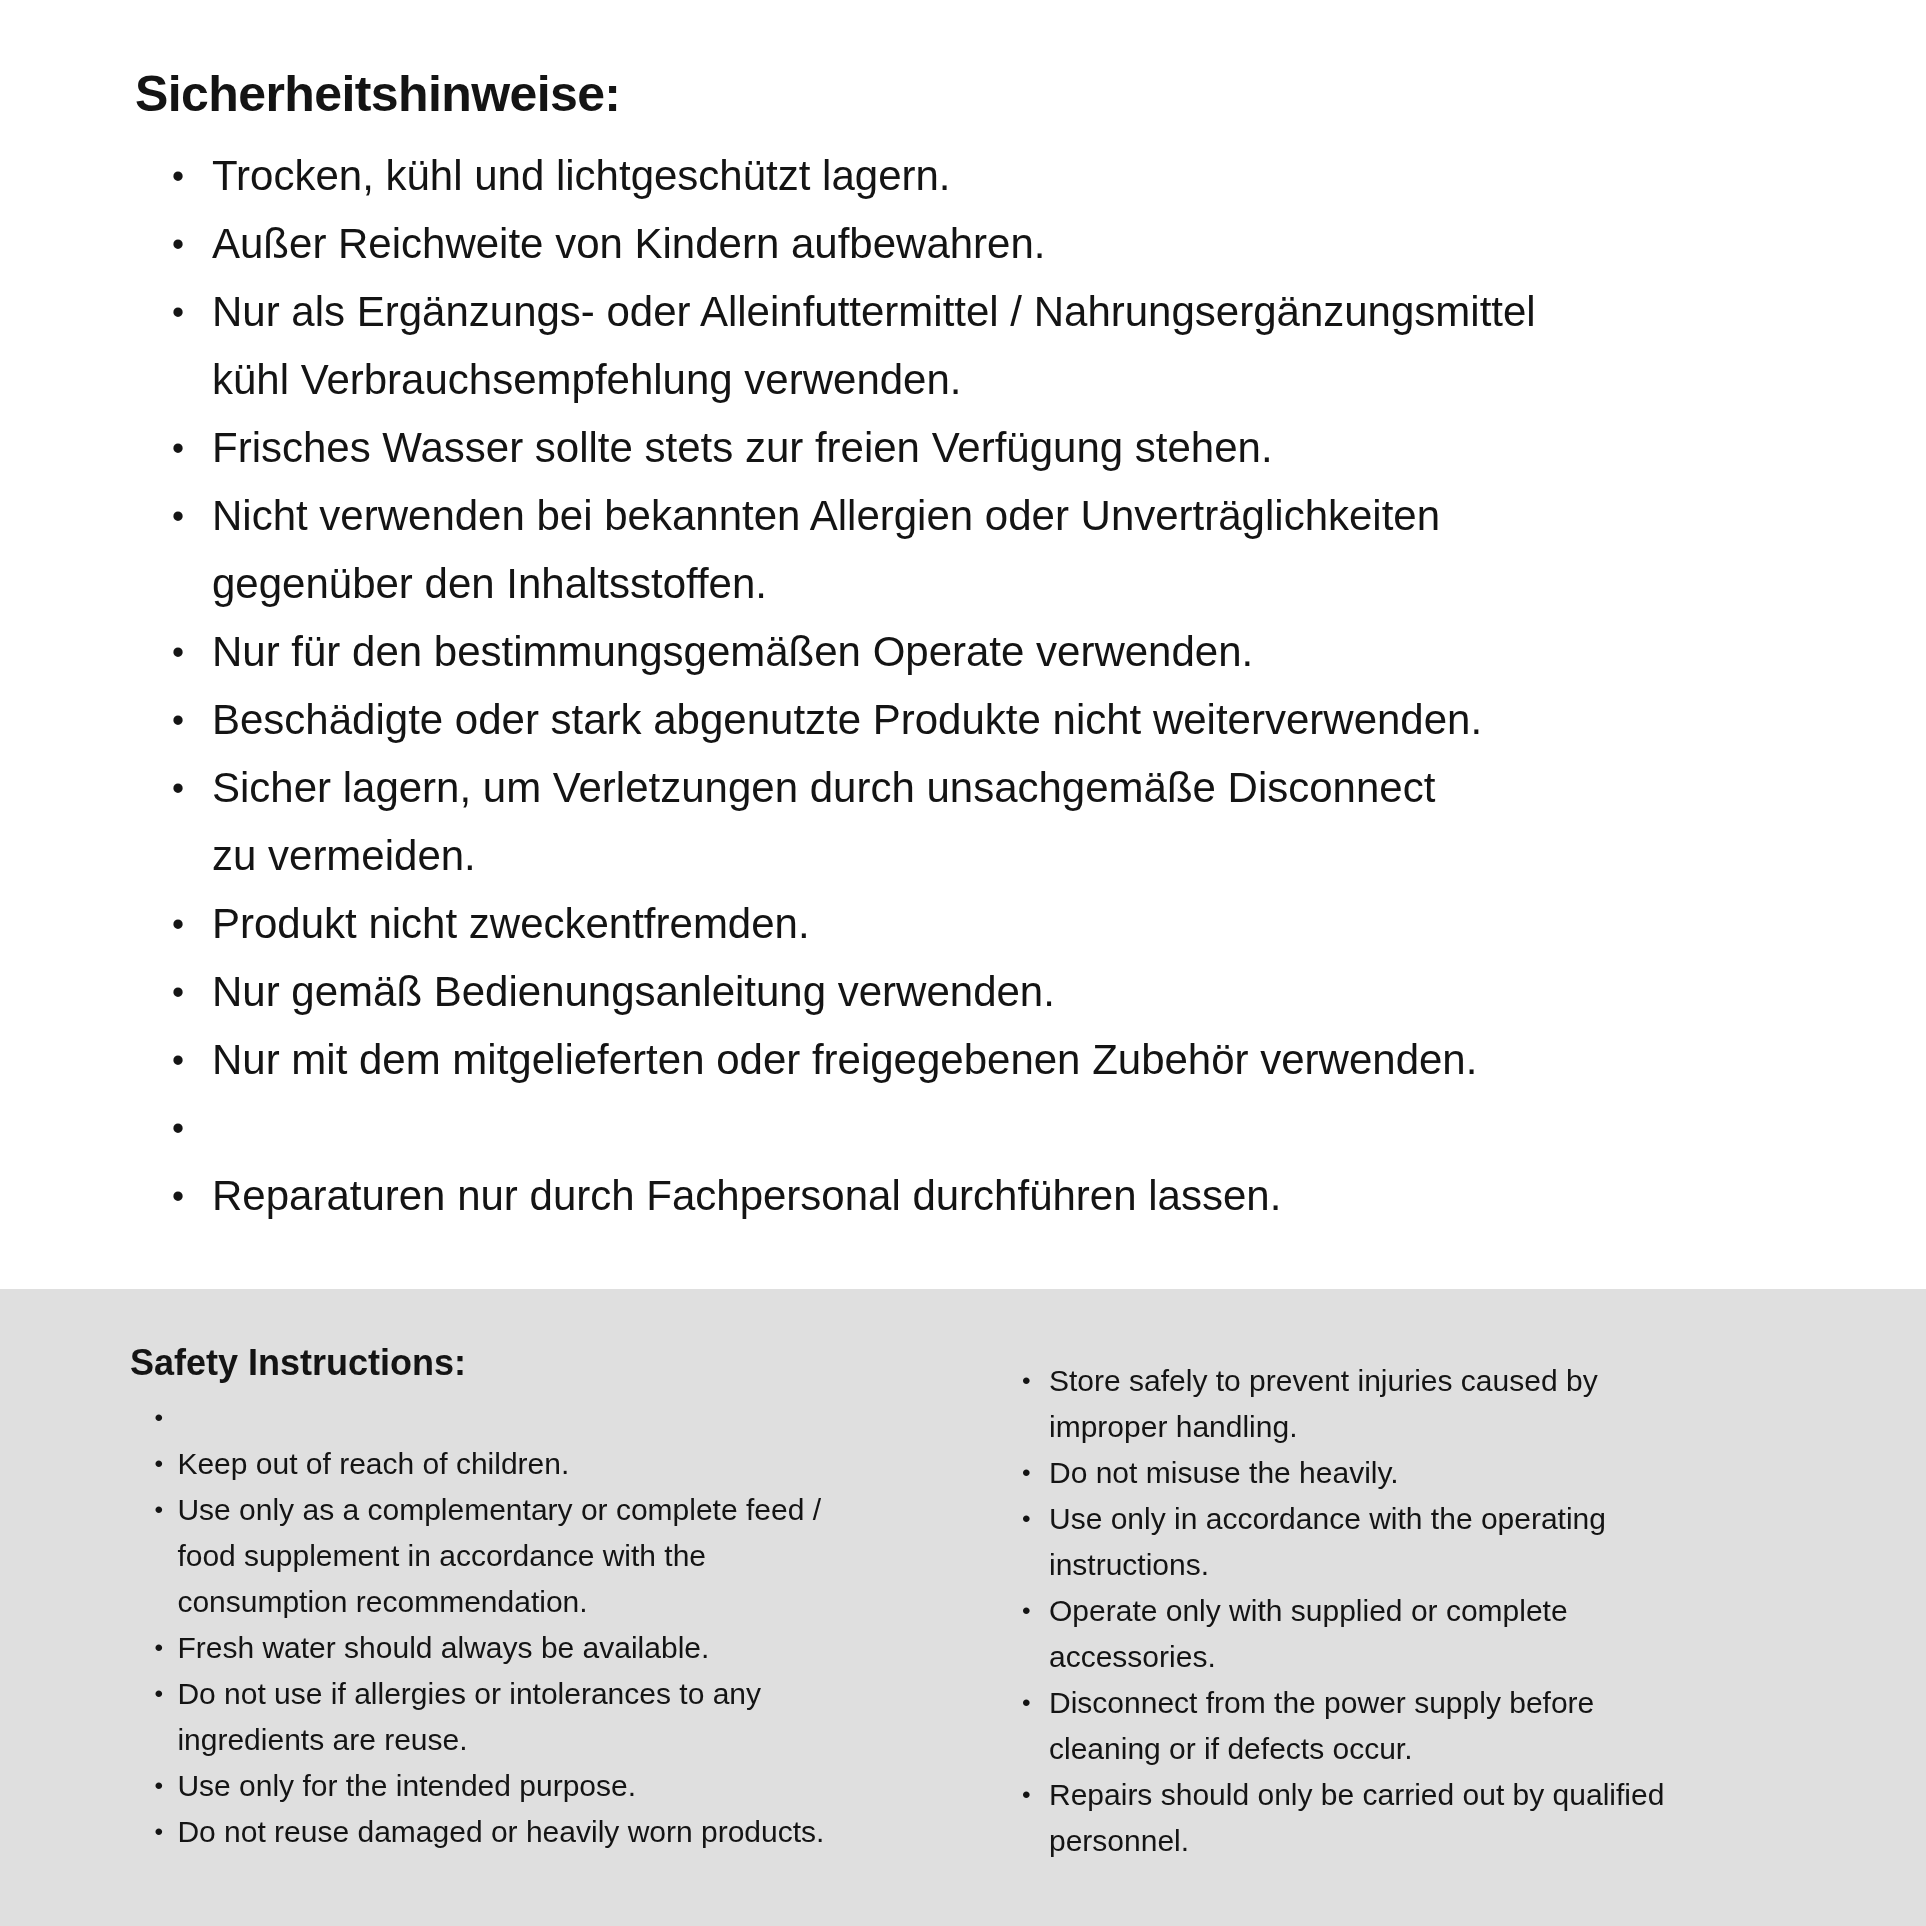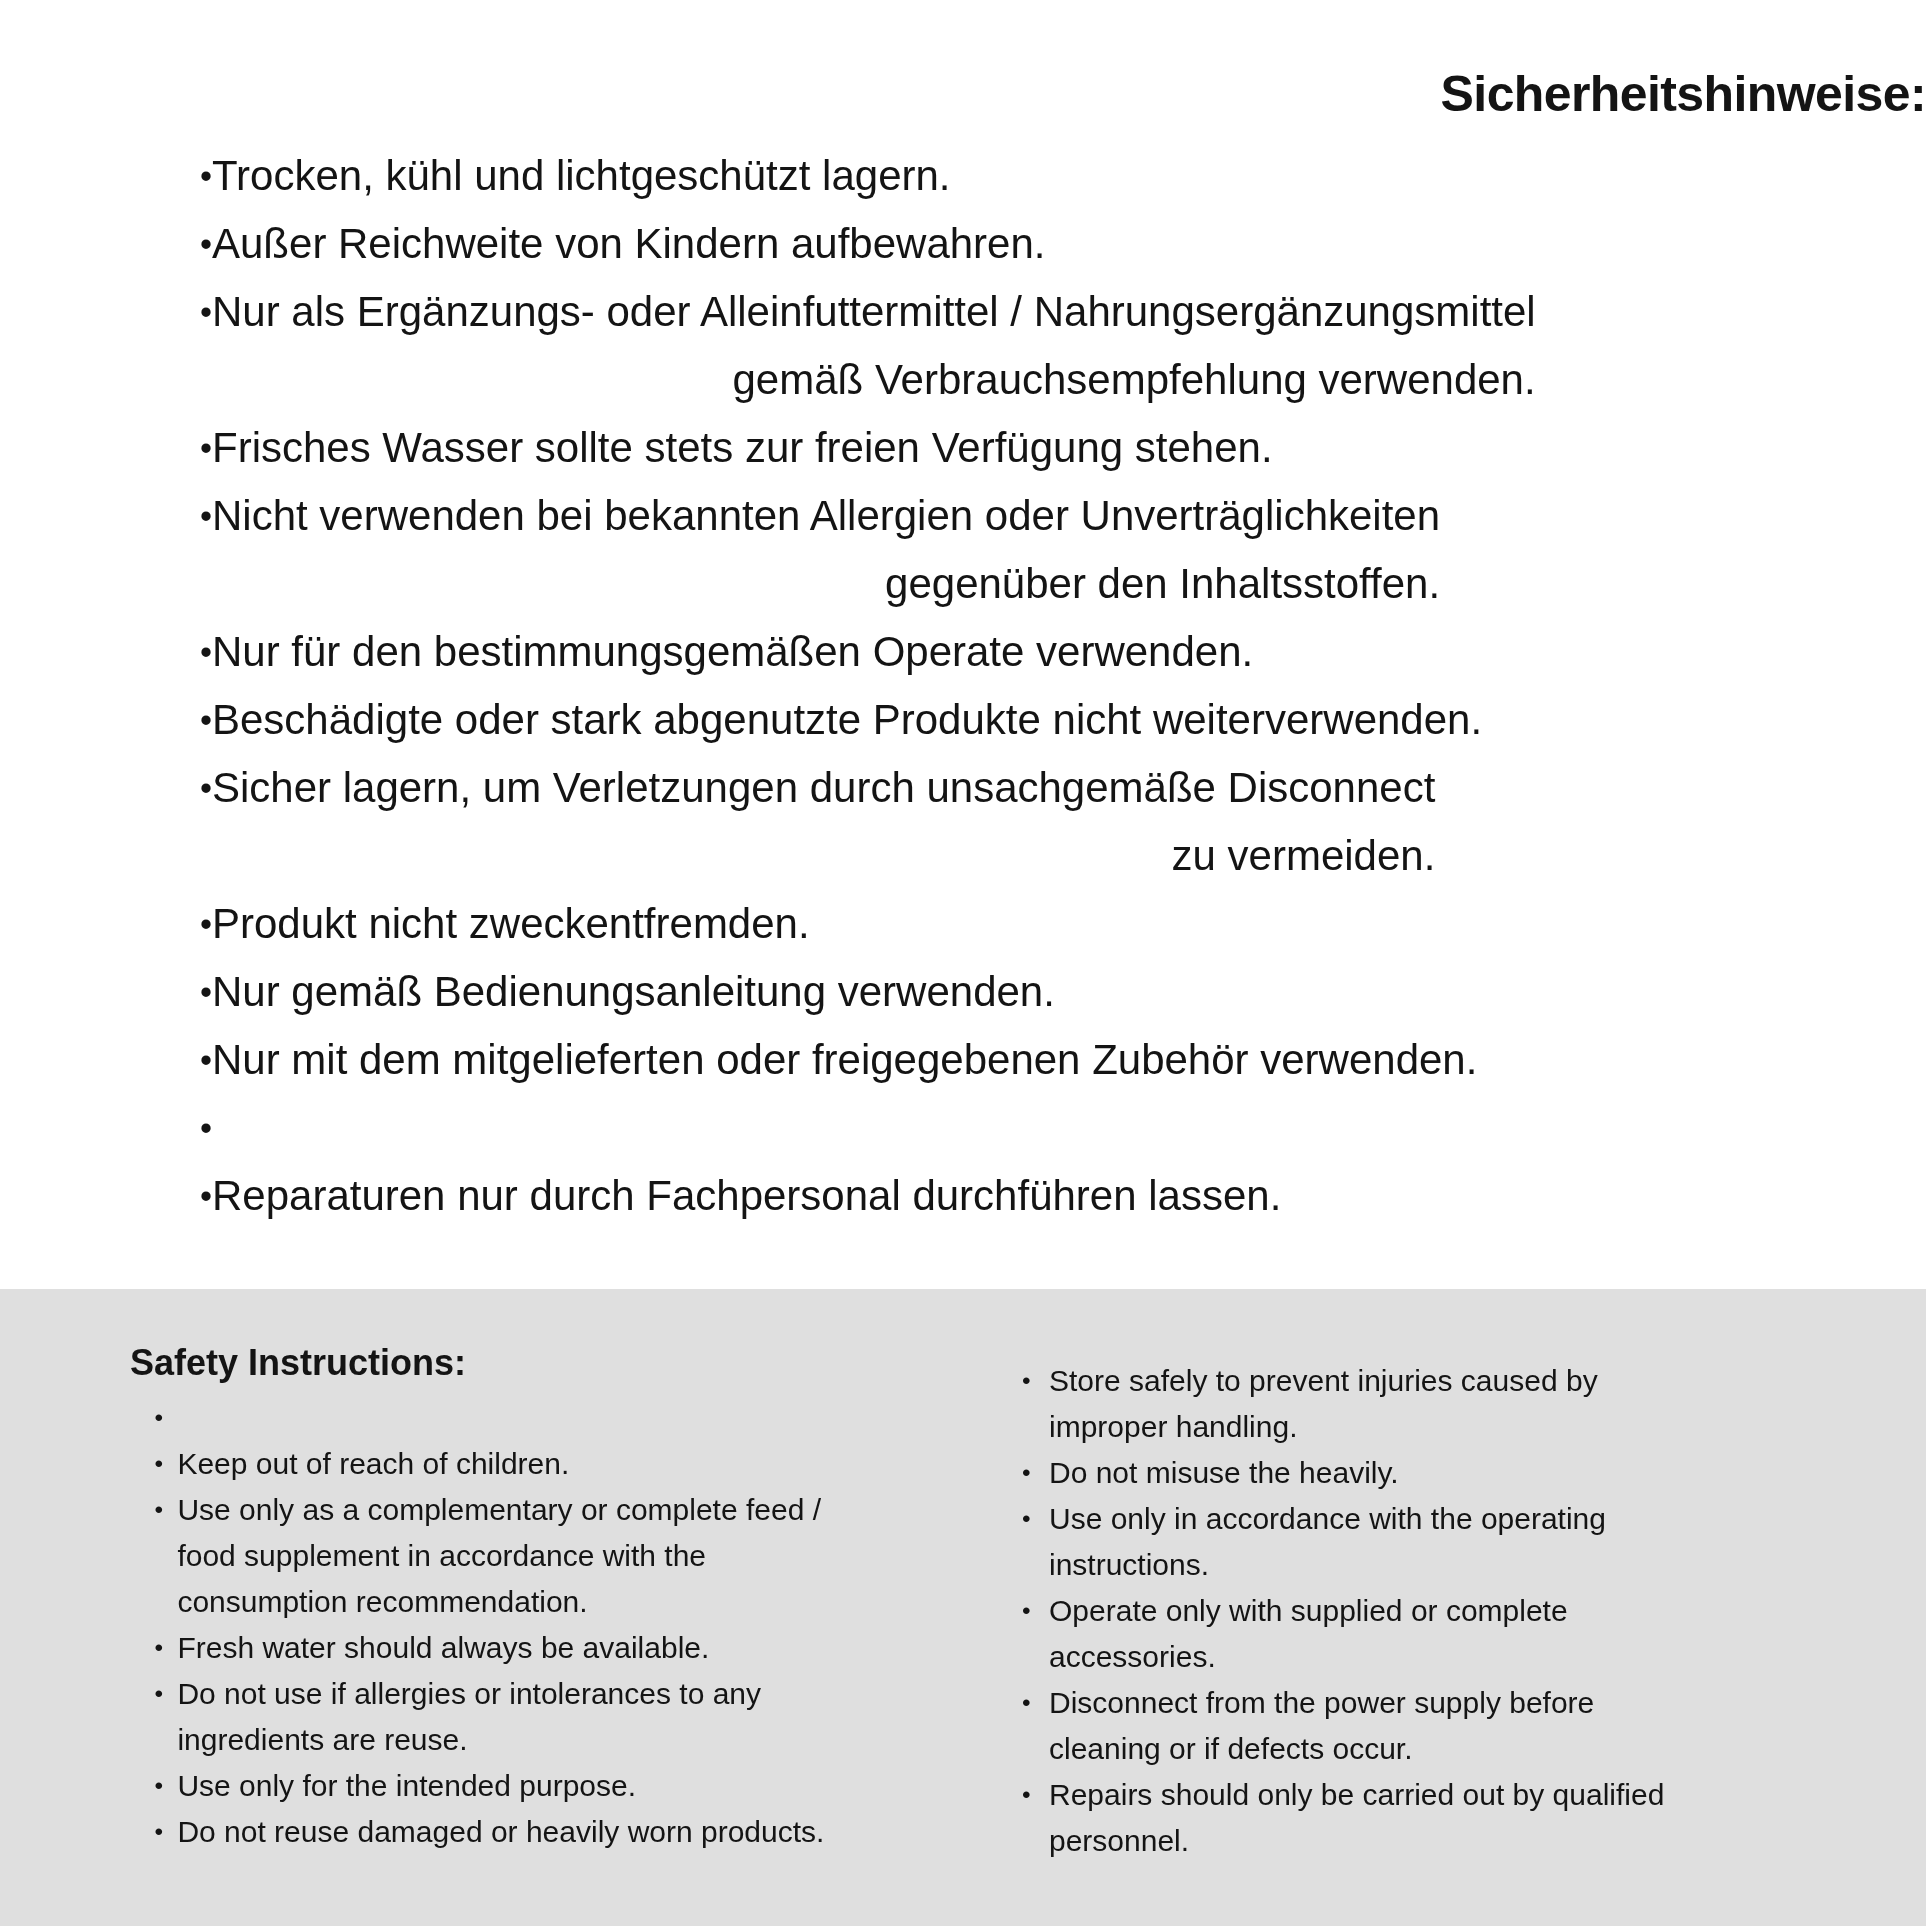--- a/index.html
+++ b/index.html
@@ -6,21 +6,21 @@
   body {
     width: 1926px; height: 1926px;
     background: #ffffff;
     color: #141414;
     font-family: "Liberation Sans", sans-serif;
     position: relative;
     overflow: hidden;
   }
 
   
-  .de-section { position: absolute; top: 0; left: 0; width: 1926px; text-align: right; }
+  .de-section { position: absolute; top: 0; left: 0; width: 1926px; }
   .de-title {
     margin: 64px 0 0 135px;
     font-size: 50px;
     font-weight: bold;
     letter-spacing: -0.6px;
     line-height: 1.2;
   }
   .de-list {
     list-style: none;
     margin: 18px 0 0 0;
@@ -79,21 +79,21 @@
           <span class="bullet">•</span>
           <span class="txt">Trocken, kühl und lichtgeschützt lagern.</span>
         </li>
       <li>
           <span class="bullet">•</span>
           <span class="txt">Außer Reichweite von Kindern aufbewahren.</span>
         </li>
       <li>
           <span class="bullet">•</span>
           <span class="txt">Nur als Ergänzungs- oder Alleinfuttermittel / Nahrungsergänzungsmittel
-gemäß Verbrauchsempfehlung verwenden.</span>
+kühl Verbrauchsempfehlung verwenden.</span>
         </li>
       <li>
           <span class="bullet">•</span>
           <span class="txt">Frisches Wasser sollte stets zur freien Verfügung stehen.</span>
         </li>
       <li>
           <span class="bullet">•</span>
           <span class="txt">Nicht verwenden bei bekannten Allergien oder Unverträglichkeiten
 gegenüber den Inhaltsstoffen.</span>
         </li>

